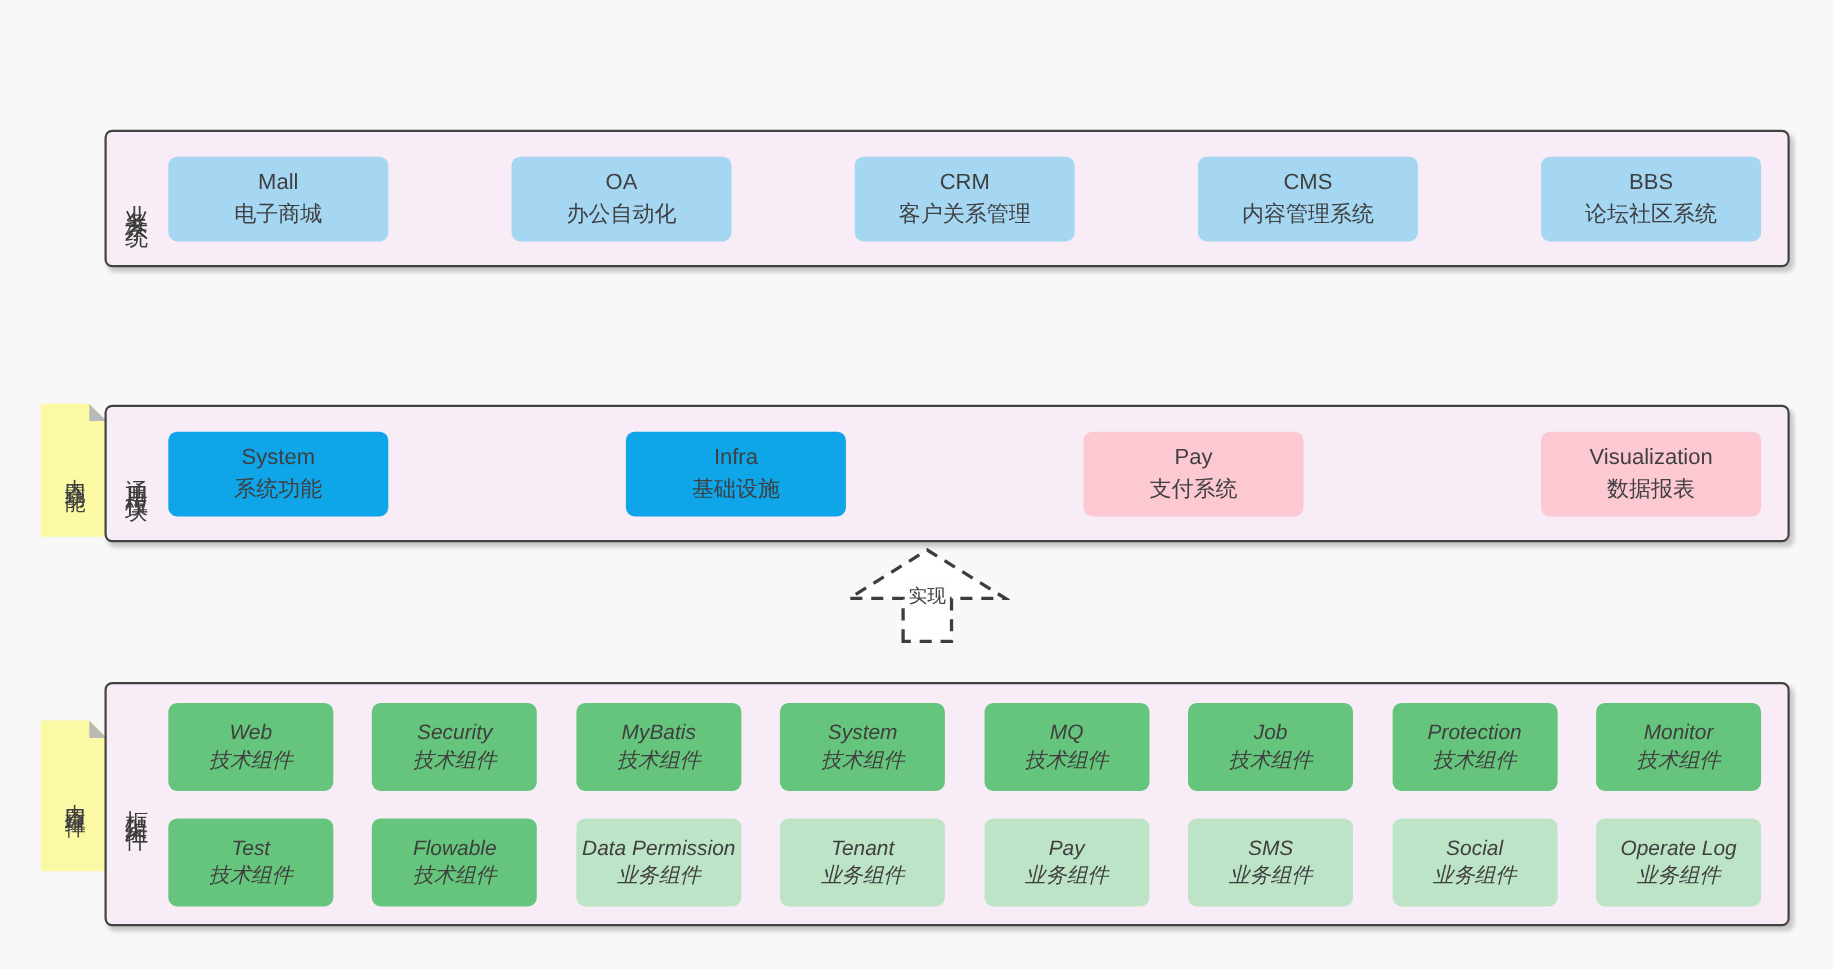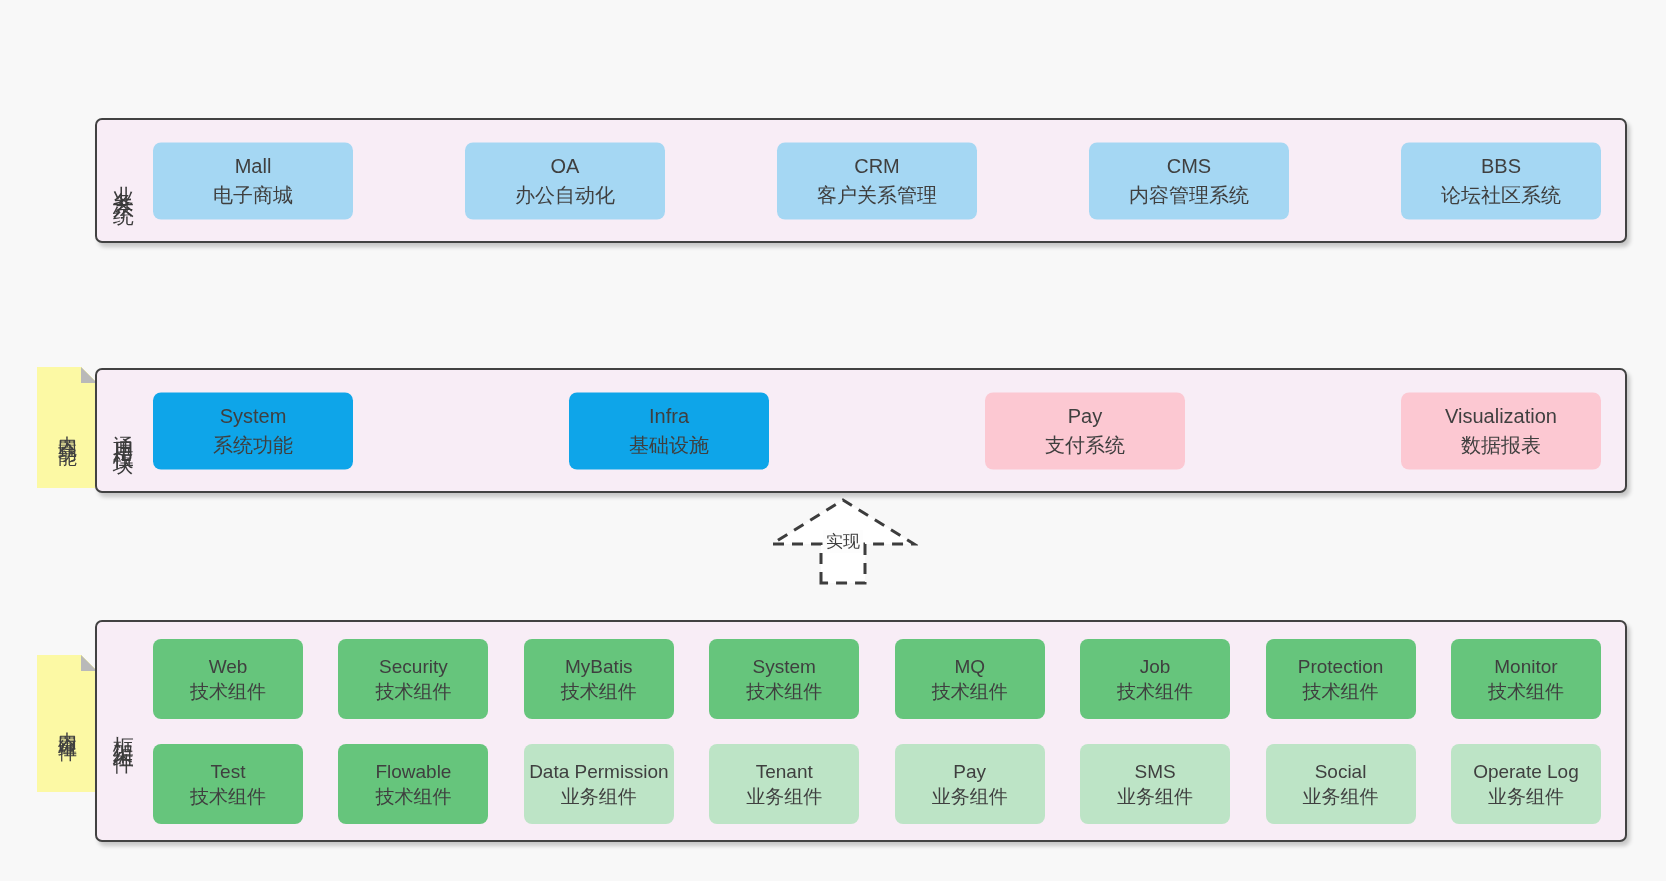--- a/index.html
+++ b/index.html
@@ -29,21 +29,21 @@
   .layer-1 .box-row, .layer-2 .box-row { top:50%; transform:translateY(-50%); }
   .layer-3 .row-1 { top:17px; }
   .layer-3 .row-2 { top:122px; }
 
   .box {
     border-radius:8px; display:flex; flex-direction:column;
     justify-content:center; align-items:center; text-align:center;
     color:#3f3f3f;
   }
   .layer-1 .box, .layer-2 .box { width:200px; height:77px; font-size:20px; line-height:29px; }
-  .layer-3 .box { width:150px; height:80px; font-size:19px; line-height:25px; padding:0 4px; }
+  .layer-3 .box { width:150px; height:80px; font-size:19px; line-height:25px; padding:0 4px;font-style:italic; }
 
   .blue        { background:#a5d7f3; }
   .red         { background:#0ea5e9; }
   .pink        { background:#fcc8d2; }
   .green       { background:#66c57c; }
   .green-light { background:#bde4c6; }
 
   
   .note {
     position:absolute; left:37px; width:60px; z-index:1;

